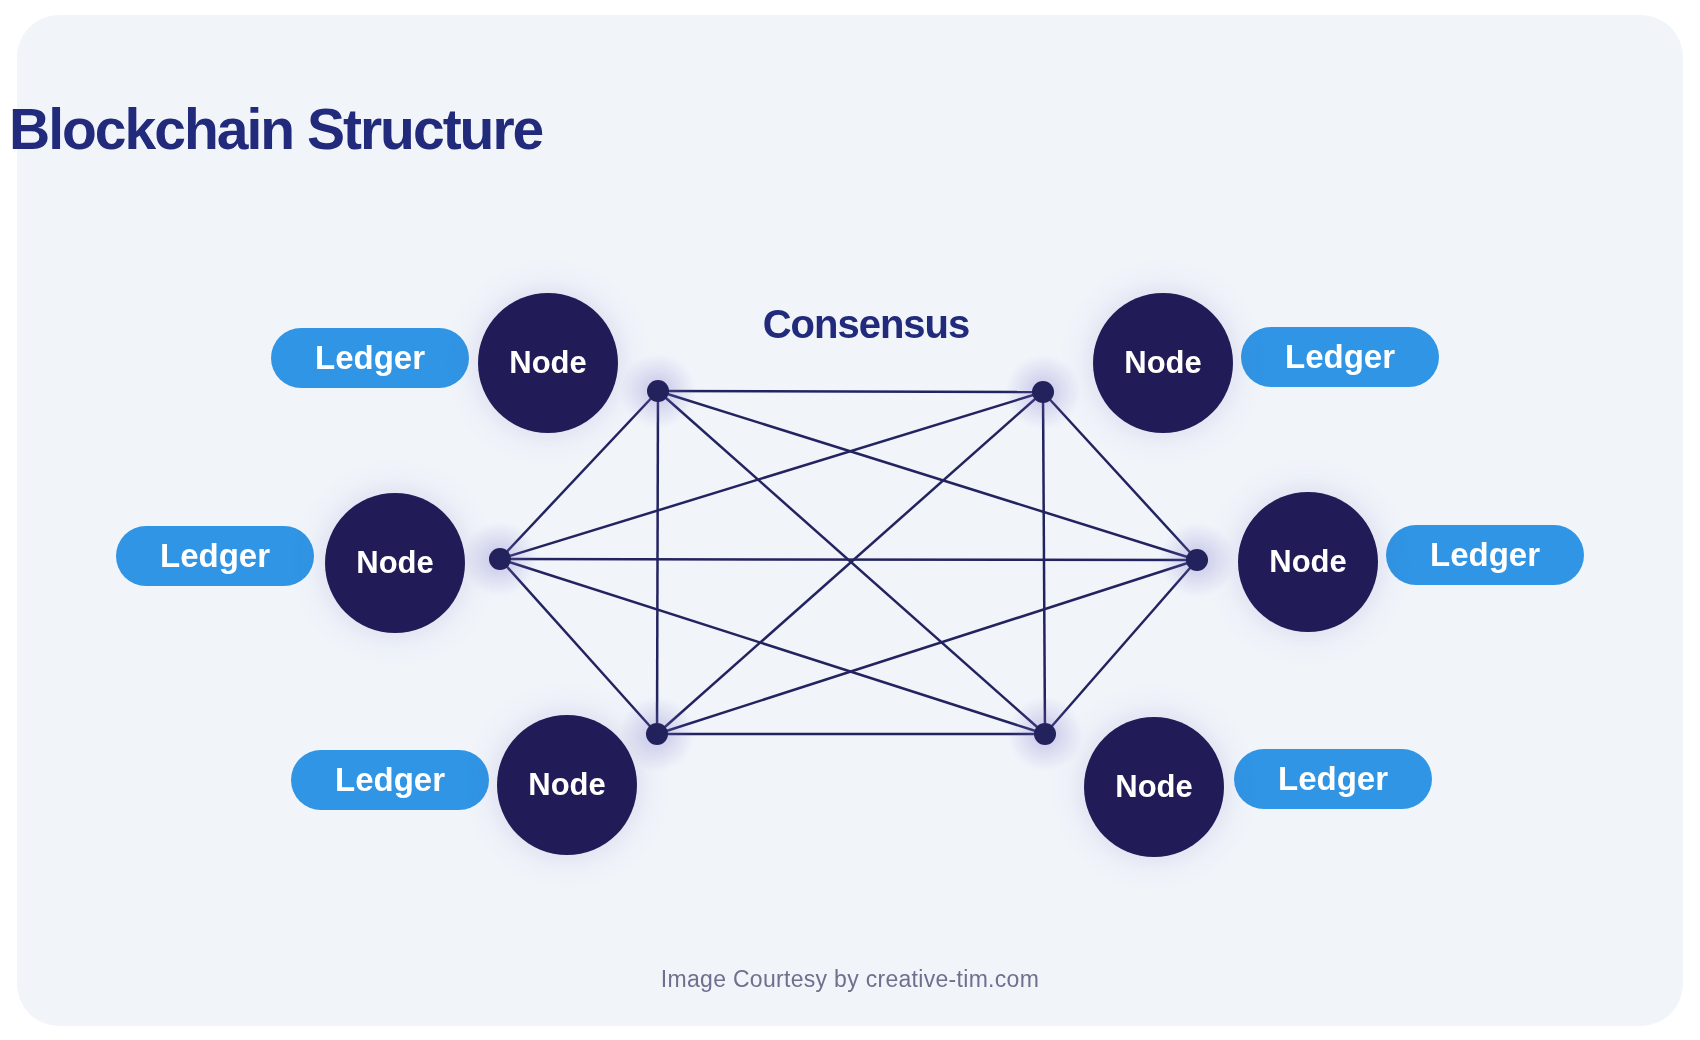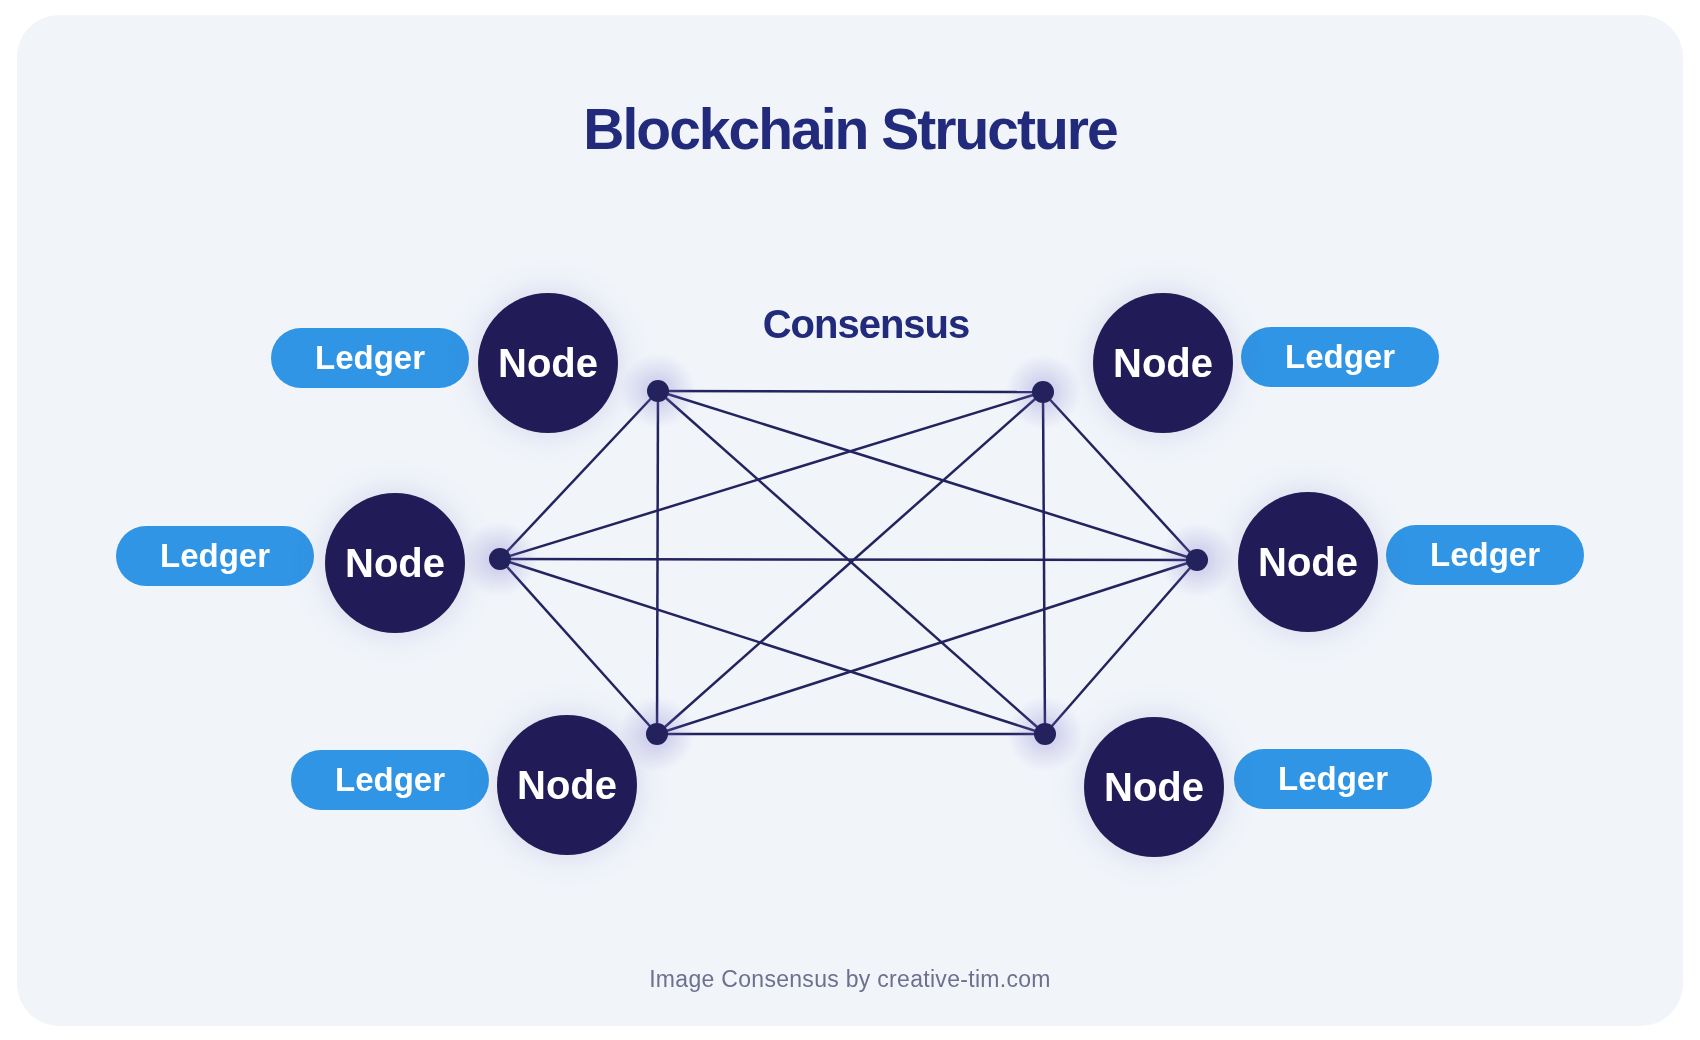--- a/index.html
+++ b/index.html
@@ -13,31 +13,31 @@
     --edge:#23235f;
     --vertex:#23225c;
     --footer:#6f6f8e;
   }
   *{margin:0;padding:0;box-sizing:border-box;}
   html,body{width:1700px;height:1040px;background:var(--page-bg);
     font-family:"Liberation Sans",sans-serif;overflow:hidden;}
   .canvas{position:relative;width:1700px;height:1040px;background:var(--page-bg);}
   .card{position:absolute;left:17px;top:15px;right:17px;bottom:14px;
     background:var(--card-bg);border-radius:42px;}
-  .title{position:absolute;top:96px;left:0;width:100%;text-align:center;
-    font-size:57px;font-weight:700;letter-spacing:-2px;color:var(--heading);}
+  .title{position:absolute;top:96px;left:0;width:100%;text-align:left;
+    font-size:57px;font-weight:700;letter-spacing:-2px;color:var(--heading);padding-left:9px;}
   .consensus{position:absolute;top:302px;left:0;width:100%;text-align:center;
     font-size:40px;font-weight:700;letter-spacing:-1px;color:var(--heading);padding-left:32px;}
   .credit{position:absolute;top:966px;left:0;width:100%;text-align:center;
     font-size:23px;font-weight:400;letter-spacing:.3px;color:var(--footer);}
   svg.network{position:absolute;left:0;top:0;width:1700px;height:1040px;}
   .node-circle{position:absolute;width:140px;height:140px;border-radius:50%;
     background:var(--node-fill);color:var(--node-text);
     display:flex;align-items:center;justify-content:center;
-    font-size:40px;font-weight:700;
+    font-size:31px;font-weight:700;
     box-shadow:0 0 34px rgba(90,80,170,0.18);}
   .ledger-pill{position:absolute;width:198px;height:60px;border-radius:36px;
     background:var(--ledger-fill);color:var(--ledger-text);
     display:flex;align-items:center;justify-content:center;
     font-size:33px;font-weight:700;}
 </style>
 </head>
 <body>
 
 <div class="canvas">
@@ -92,14 +92,14 @@
       <div class="ledger-pill" style="left: 291px; top: 750px;">Ledger</div>
       <div class="node-circle" style="left: 497px; top: 715px;">Node</div>
       <div class="ledger-pill" style="left: 1241px; top: 327px;">Ledger</div>
       <div class="node-circle" style="left: 1093px; top: 293px;">Node</div>
       <div class="ledger-pill" style="left: 1386px; top: 525px;">Ledger</div>
       <div class="node-circle" style="left: 1238px; top: 492px;">Node</div>
       <div class="ledger-pill" style="left: 1234px; top: 749px;">Ledger</div>
       <div class="node-circle" style="left: 1084px; top: 717px;">Node</div>
     </div>
 
-  <div class="credit">Image Consensus by creative-tim.com</div>
+  <div class="credit">Image Courtesy by creative-tim.com</div>
 </div>
 
 </body></html>

